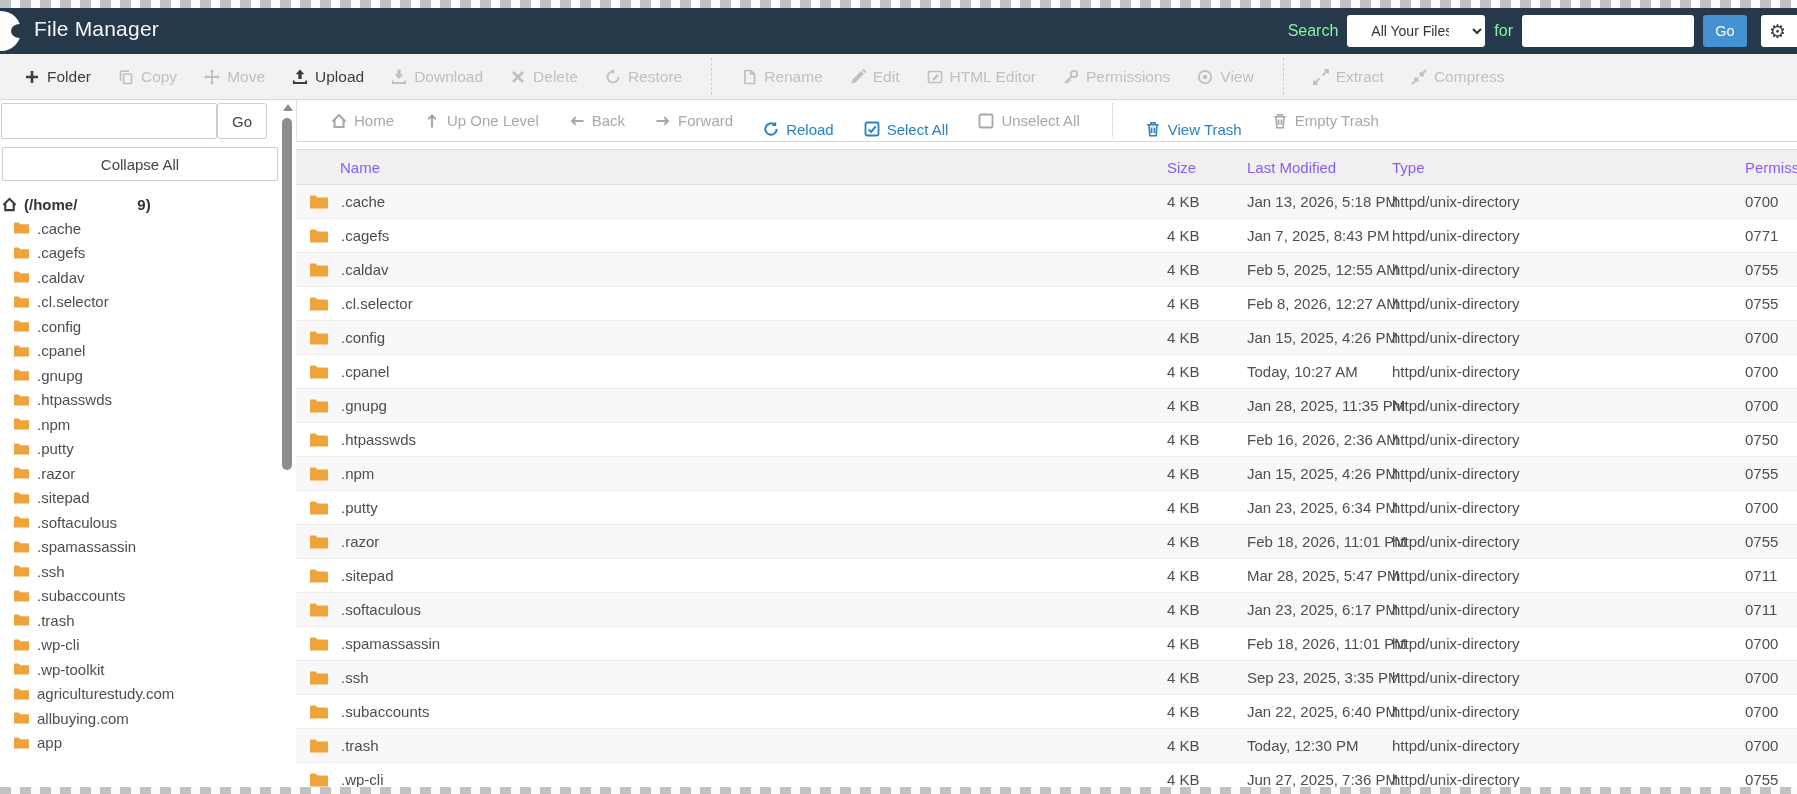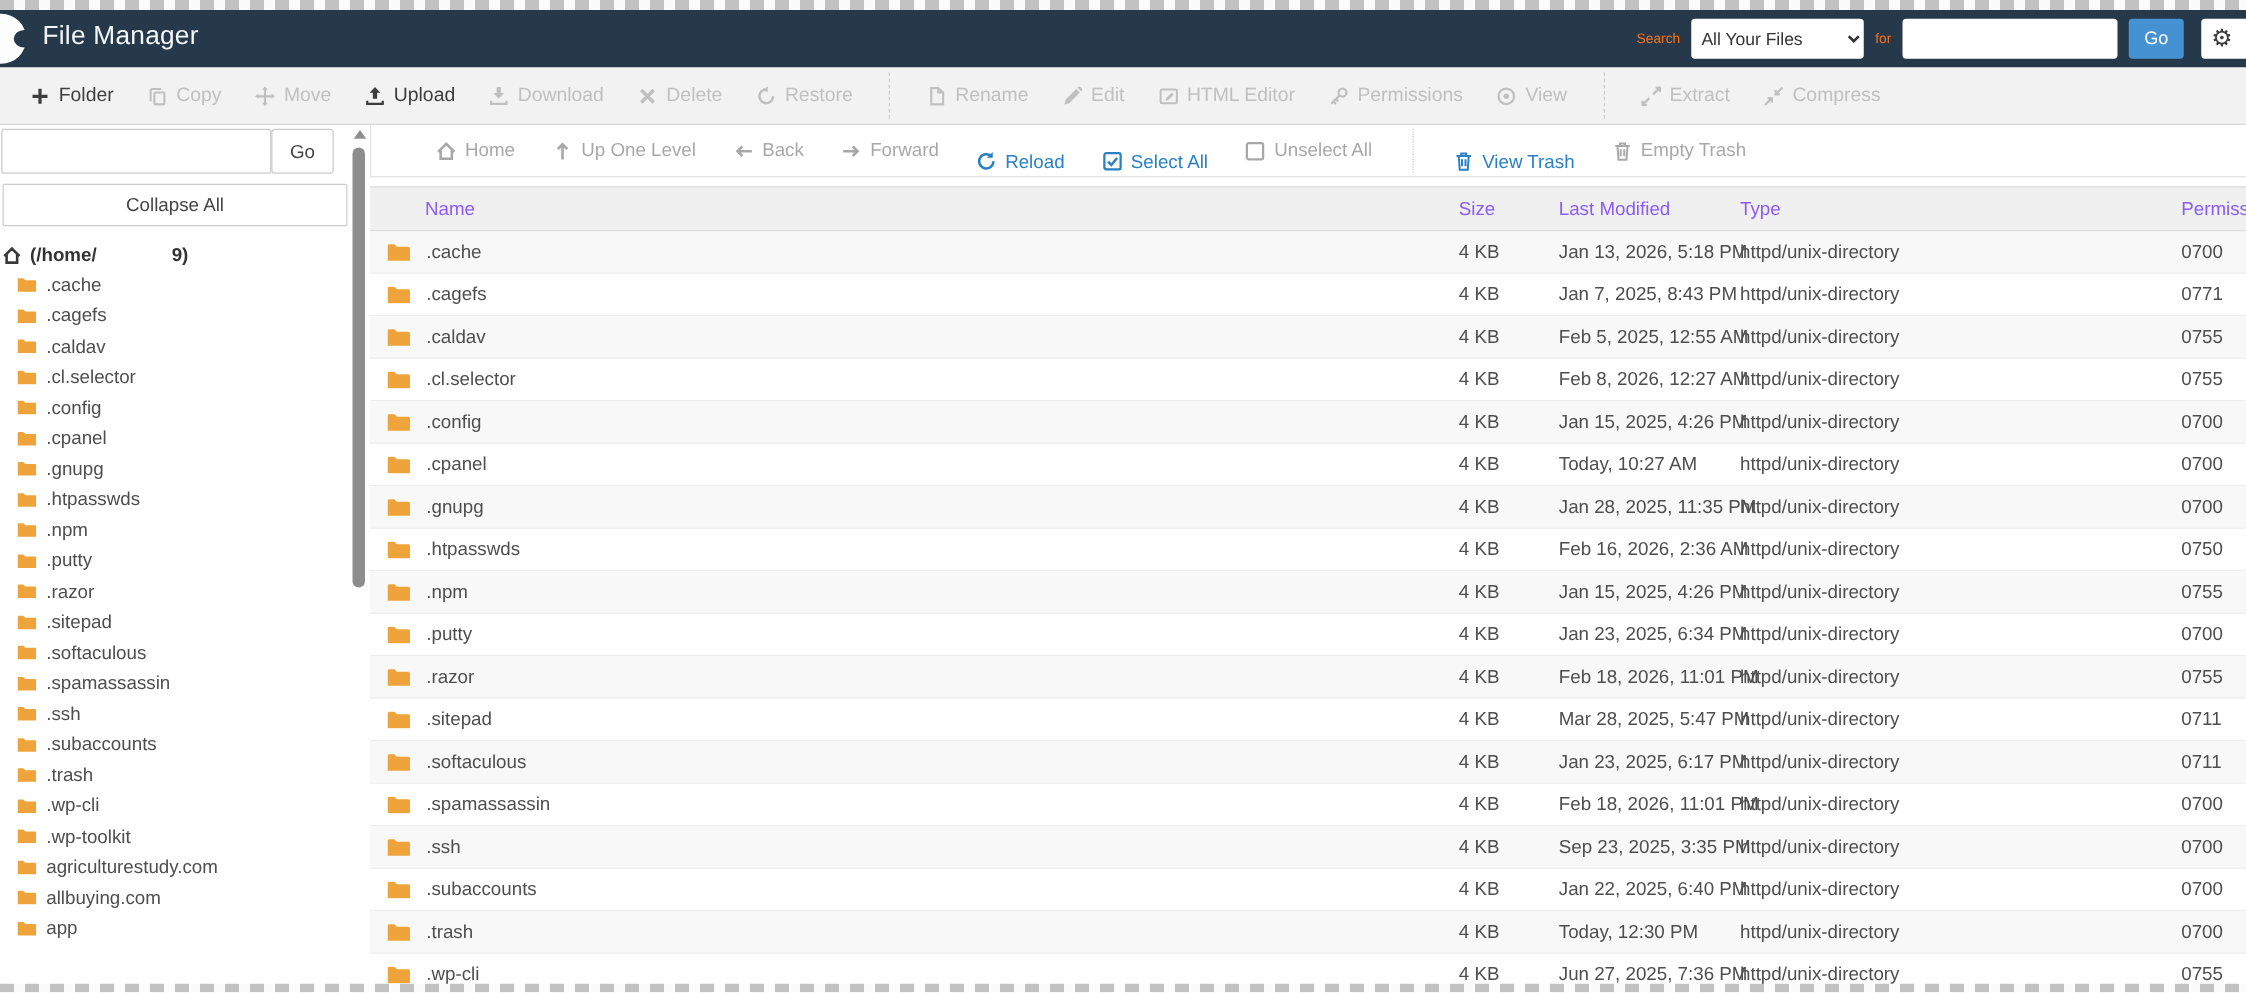--- a/index.html
+++ b/index.html
@@ -14,23 +14,23 @@
   .strip.bottom { bottom:0; height:7px; }
 
   
   header { position:absolute; top:8px; left:0; right:0; height:46px; background:#26394a;
     display:flex; align-items:center; color:#fff; overflow:hidden; }
   .logo { position:absolute; left:-19px; top:3px; width:40px; height:40px; border-radius:50%; background:#fdfdfd; }
   .logo::after { content:""; position:absolute; right:-7px; top:13px; width:17px; height:14px;
     background:#26394a; border-radius:50%; }
   .title { position:absolute; left:34px; top:9px; font-size:21px; font-weight:400; color:#f4f7f9; letter-spacing:.2px; }
   .search-area { position:absolute; right:0; top:0; height:46px; display:flex; align-items:center; gap:9px; }
-  .hdr-label { font-size:11px; color:#f97316; }
+  .hdr-label { font-size:16px; color:#86efac; }
   .scope-select { width:138px; height:32px; border:0; border-radius:3px; background:#fff; color:#333;
-    font-family:inherit; font-size:14px; padding:0 4px; }
+    font-family:inherit; font-size:14px; padding:0 20px; }
   .hdr-input { width:172px; height:32px; border:0; border-radius:3px; background:#fff; font-size:14px; padding:0 8px; color:#333; }
   .btn-blue { width:44px; height:32px; border:0; border-radius:3px; background:#4492d2; color:#fff;
     font-family:inherit; font-size:14.5px; cursor:pointer; }
   .gear-box { width:50px; height:32px; background:#fff; border-radius:3px; margin-left:5px; margin-right:-14px;
     display:flex; align-items:center; padding-left:8px; color:#3c3c3c; font-size:19px; overflow:hidden; cursor:pointer; }
 
   
   .toolbar { position:absolute; top:54px; left:0; right:0; height:46px; background:#f2f2f2;
     border-bottom:1px solid #d8d8d8; display:flex; align-items:center; padding-left:24px; gap:27px; overflow:hidden; }
   .tb { background:none; border:0; font-family:inherit; font-size:15.5px; display:flex; align-items:center;
@@ -41,21 +41,21 @@
   .ic { width:16px; height:16px; flex:0 0 auto; }
 
   
   .row2 { position:absolute; top:100px; left:0; right:0; height:42px; }
   .side-search { position:absolute; left:0; top:0; width:280px; height:42px; }
   .path-input { position:absolute; left:1px; top:3px; width:216px; height:36px; border:1px solid #ccc;
     border-radius:2px; font-size:14px; padding:0 8px; color:#333; }
   .path-go { position:absolute; left:217px; top:3px; width:50px; height:36px; background:#fff;
     border:1px solid #ccc; border-radius:3px; font-family:inherit; font-size:15px; color:#444; cursor:pointer; }
   .navbar { position:absolute; left:296px; right:0; top:0; height:42px; border-bottom:1px solid #d9d9d9;
-    border-left:1px solid #e2e2e2; display:flex; align-items:center; padding-left:52px; gap:30px; overflow:hidden; background:#fff; }
+    border-left:1px solid #e2e2e2; display:flex; align-items:center; padding-left:34px; gap:30px; overflow:hidden; background:#fff; }
   .nv { background:none; border:0; font-family:inherit; font-size:15px; display:flex; align-items:center;
     gap:7px; cursor:pointer; white-space:nowrap; }
   .nv.active { color:#2a80c2;margin-top:17px; }
   .nv.muted  { color:#a8a8a8; }
   .sep-dot { align-self:stretch; margin:3px 2px; border-left:1px dotted #c6c6c6; width:0; }
 
   
   .scroll-strip { position:absolute; left:281px; top:102px; width:13px; bottom:0; z-index:5; }
   .scroll-up { position:absolute; left:2px; top:2px; width:0; height:0;
     border-left:5px solid transparent; border-right:5px solid transparent; border-bottom:7px solid #8d8d8d; }

